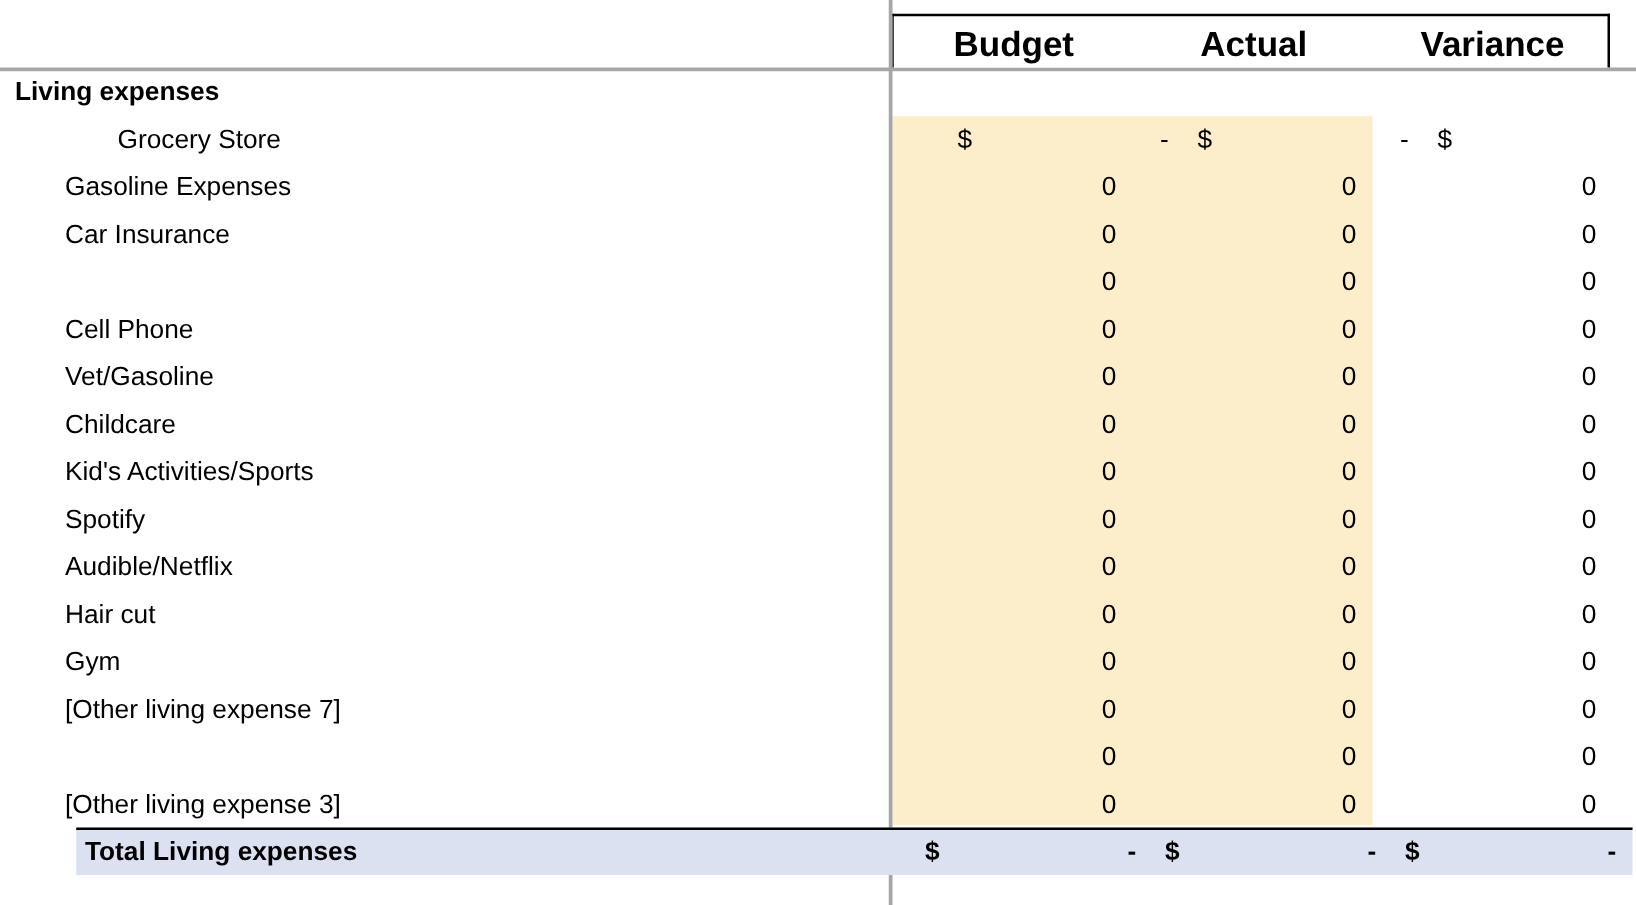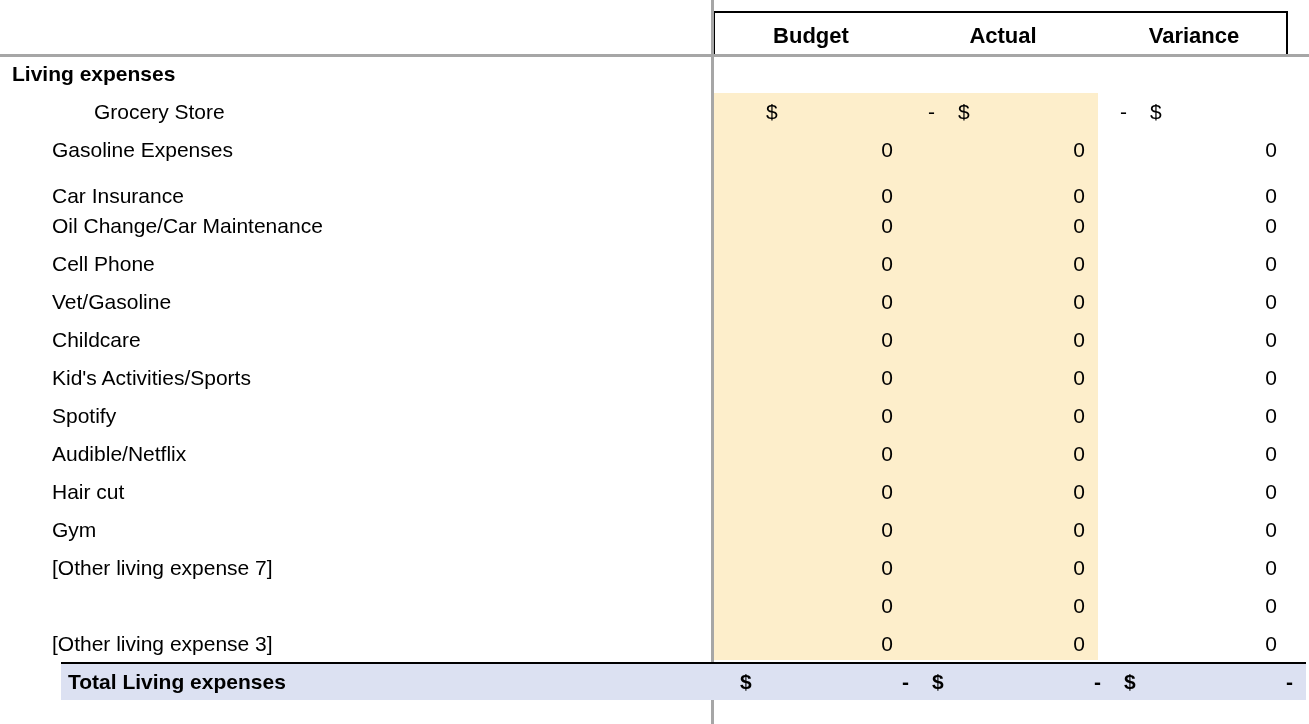--- a/index.html
+++ b/index.html
@@ -55,21 +55,21 @@
     border-left: 1px solid #000;
     border-right: 2px solid #000;
     box-sizing: border-box;
     background: #ffffff;
   }
   .header-cell {
     position: absolute;
     top: 8px;
     height: 30px;
     line-height: 30px;
-    font-size: 22px;
+    font-size: 28px;
     font-weight: bold;
     text-align: center;
     color: #000;
   }
   .hc-budget   { left: 0px;   width: 192px; }
   .hc-actual   { left: 192px; width: 192px; }
   .hc-variance { left: 384px; width: 190px; }
 
   
   .yellow-band {
@@ -209,37 +209,36 @@
         </div>
         <div class="ncell c-actual">
           <span class="cur"></span>
           <span class="amt">0</span>
         </div>
         <div class="ncell c-variance">
           <span class="cur"></span>
           <span class="amt">0</span>
         </div>
       </div>
-      <div class="row" style="top: 169px; margin-top: 8px;">
+      <div class="row" style="top: 169px;">
         <div class="row-label indent">Car Insurance</div>
         <div class="ncell c-budget">
           <span class="cur"></span>
           <span class="amt">0</span>
         </div>
         <div class="ncell c-actual">
           <span class="cur"></span>
           <span class="amt">0</span>
         </div>
         <div class="ncell c-variance">
           <span class="cur"></span>
           <span class="amt">0</span>
         </div>
       </div>
       <div class="row" style="top: 207px;">
-        <div class="row-label indent">Oil Change/Car Maintenance</div>
         <div class="ncell c-budget">
           <span class="cur"></span>
           <span class="amt">0</span>
         </div>
         <div class="ncell c-actual">
           <span class="cur"></span>
           <span class="amt">0</span>
         </div>
         <div class="ncell c-variance">
           <span class="cur"></span>

